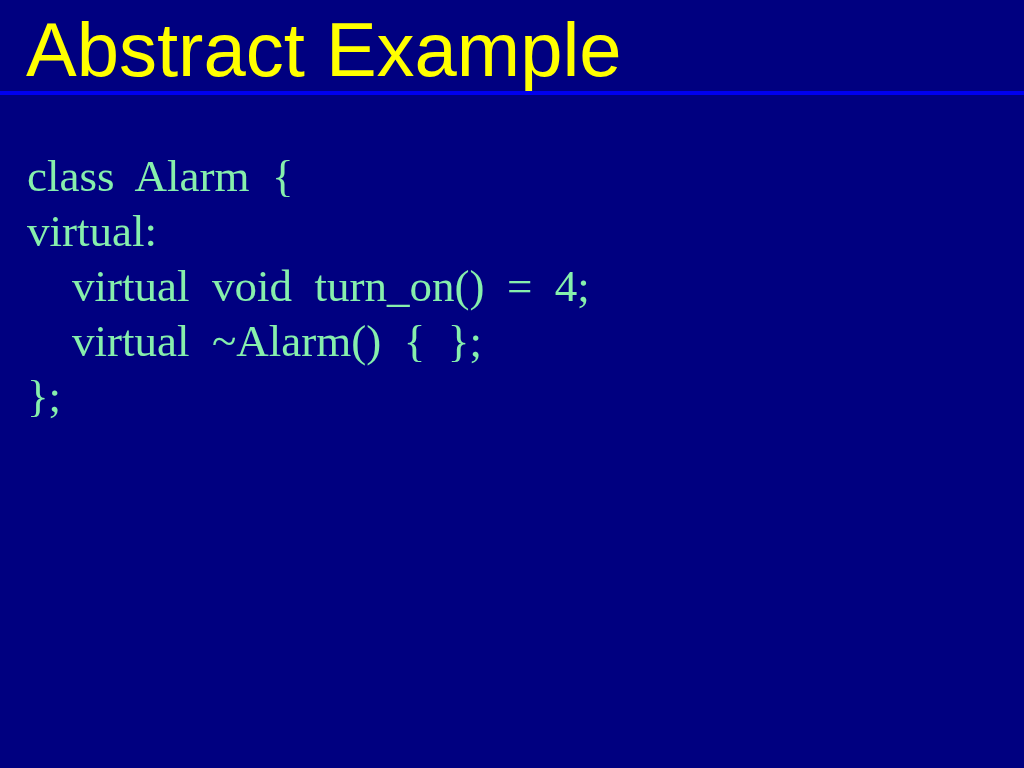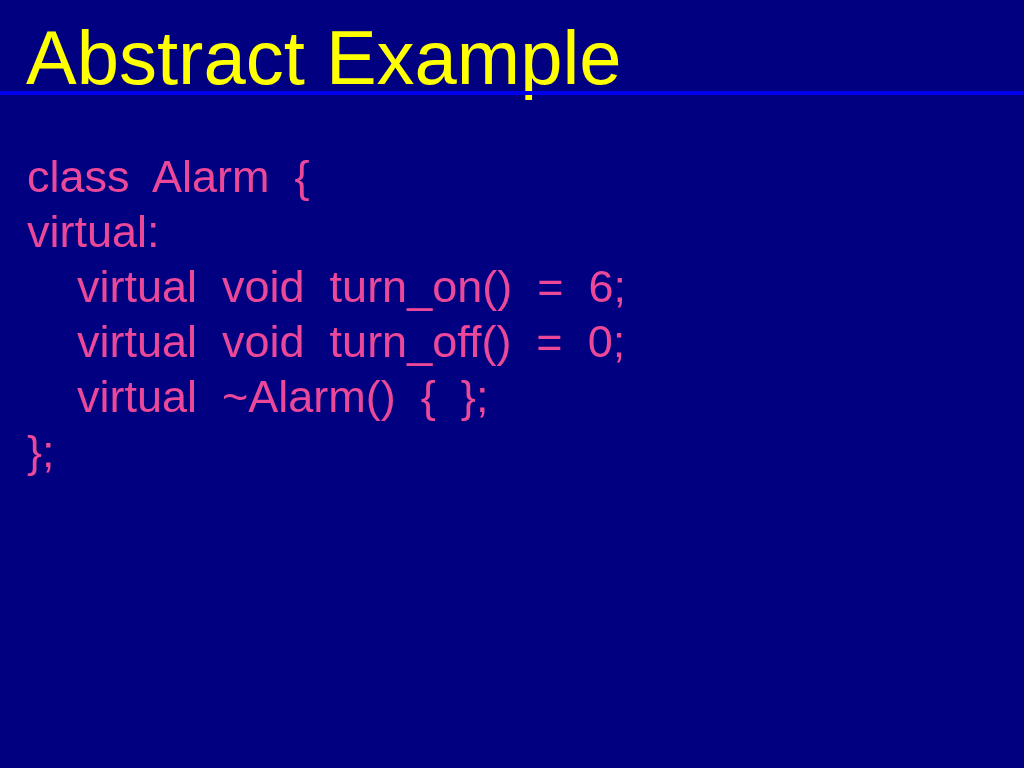--- a/index.html
+++ b/index.html
@@ -15,21 +15,21 @@
   }
   .slide {
     position: relative;
     width: 1024px;
     height: 768px;
     background: #000080;
   }
   .slide-title {
     position: absolute;
     left: 26px;
-    top: 16px;
+    top: 8px;
     color: #FFFF00;
     font-size: 76px;
     line-height: 84px;
     font-weight: normal;
     letter-spacing: 0px;
     white-space: nowrap;
     margin: 0;
   }
   .title-rule {
     position: absolute;
@@ -37,35 +37,35 @@
     top: 91px;
     width: 1024px;
     height: 4px;
     background: #0000EE;
   }
   .code-block {
     position: absolute;
     left: 27px;
     top: 104px;
     width: 970px;
-    color: #ec4899;
+    color: #86efac;
     font-size: 45px;
     line-height: 55px;
     white-space: pre;
-    font-family: Liberation Sans, sans-serif;
+    font-family: Liberation Serif, serif;
   }
   .code-line {
     white-space: pre;
     height: 55px;
   }
 </style>
 </head>
 <body>
 
 <div class="slide">
 
   <h1 class="slide-title">Abstract Example</h1>
 
   <div class="title-rule"></div>
 
-  <pre class="code-block"><div class="code-line">class  Alarm  {</div><div class="code-line">virtual:</div><div class="code-line">    virtual  void  turn_on()  =  6;</div><div class="code-line">    virtual  void  turn_off()  =  0;</div><div class="code-line">    virtual  ~Alarm()  {  };</div><div class="code-line">};</div></pre>
+  <pre class="code-block"><div class="code-line">class  Alarm  {</div><div class="code-line">virtual:</div><div class="code-line">    virtual  void  turn_on()  =  4;</div><div class="code-line">    virtual  ~Alarm()  {  };</div><div class="code-line">};</div></pre>
 
 </div>
 
 </body></html>

